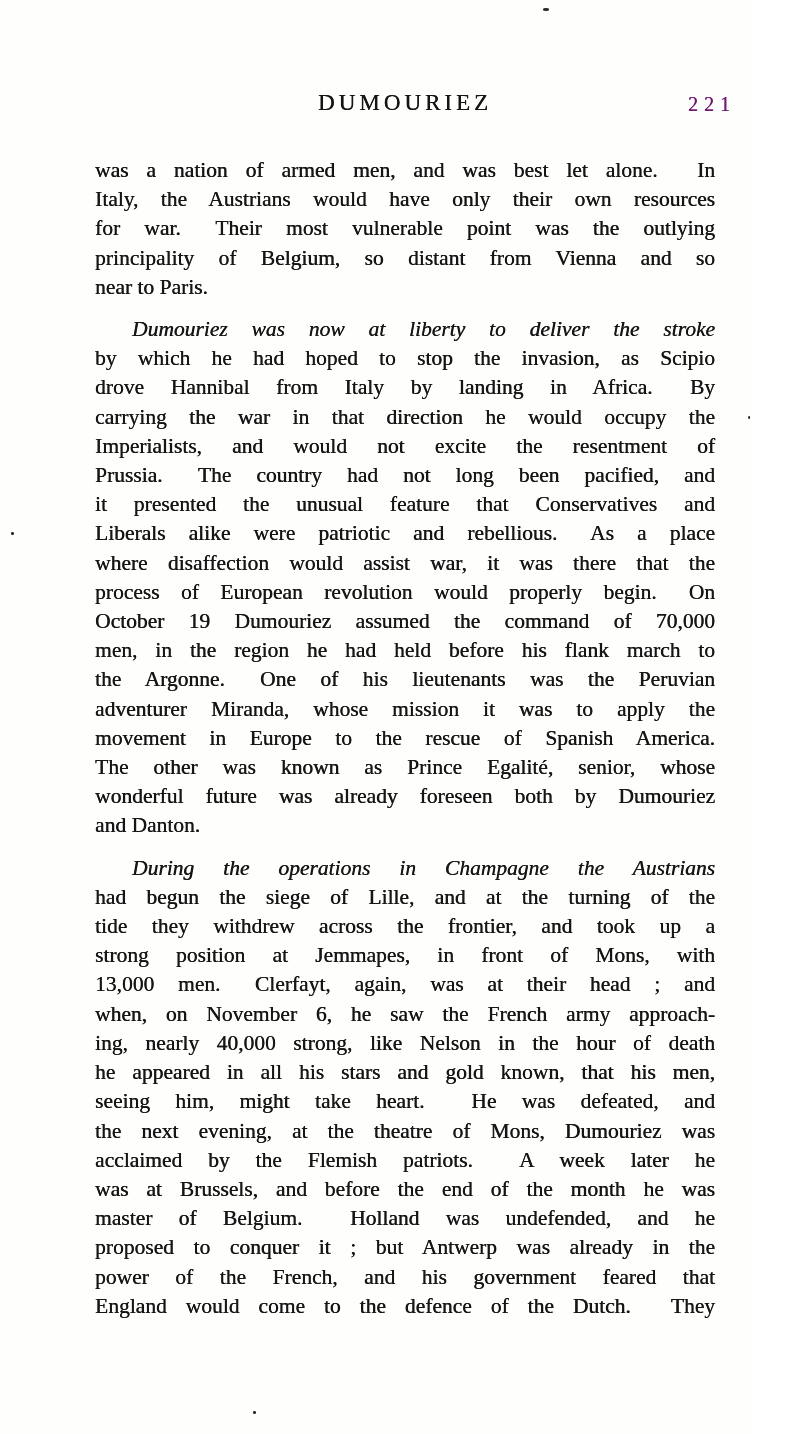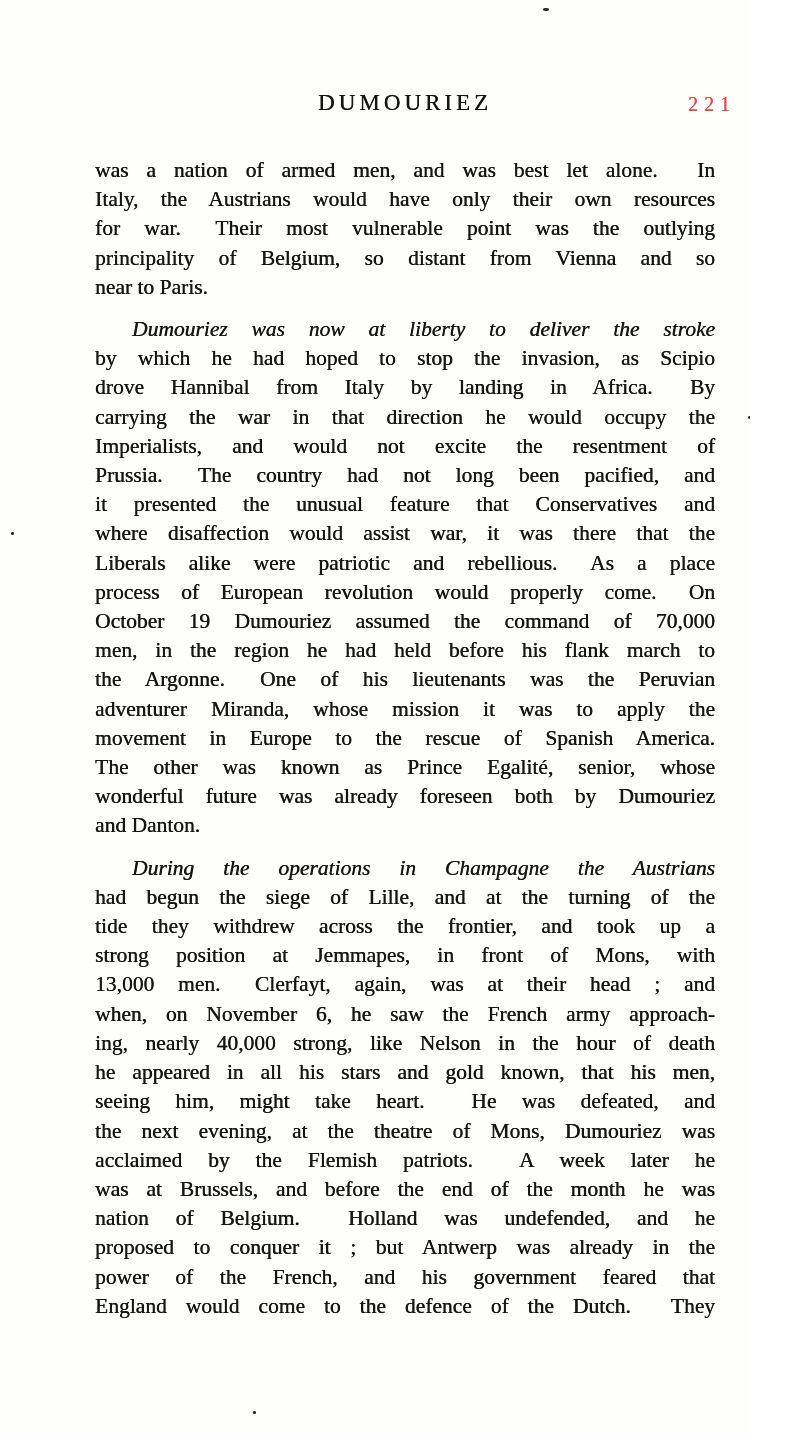--- a/index.html
+++ b/index.html
@@ -30,21 +30,21 @@
     letter-spacing: 4px;
     color: #151515;
     text-shadow: 0.35px 0 0 currentColor;
   }
   .page-num {
     position: absolute;
     right: -8px;
     top: 3px;
     font-size: 20px;
     letter-spacing: 6px;
-    color: #ef4444;
+    color: #701a75;
     text-shadow: 0.3px 0 0 currentColor;
   }
   .page-body {
     position: absolute;
     top: 143px;
     left: 82px;
     width: 646px;
     font-size: 21.5px;
     line-height: 29.2px;
     text-shadow: 0.35px 0 0 currentColor;
@@ -86,23 +86,23 @@
         <div class="line no-just">near to Paris.</div>
       </div>
       <div class="paragraph">
         <div class="line indent">Dumouriez was now at liberty to deliver the stroke</div>
         <div class="line">by which he had hoped to stop the invasion, as Scipio</div>
         <div class="line">drove Hannibal from Italy by landing in Africa.  By</div>
         <div class="line">carrying the war in that direction he would occupy the</div>
         <div class="line">Imperialists, and would not excite the resentment of</div>
         <div class="line">Prussia.  The country had not long been pacified, and</div>
         <div class="line">it presented the unusual feature that Conservatives and</div>
+        <div class="line">Liberals alike were patriotic and rebellious.  As a place</div>
         <div class="line">where disaffection would assist war, it was there that the</div>
-        <div class="line">Liberals alike were patriotic and rebellious.  As a place</div>
-        <div class="line">process of European revolution would properly come.  On</div>
+        <div class="line">process of European revolution would properly begin.  On</div>
         <div class="line">October 19 Dumouriez assumed the command of 70,000</div>
         <div class="line">men, in the region he had held before his flank march to</div>
         <div class="line">the Argonne.  One of his lieutenants was the Peruvian</div>
         <div class="line">adventurer Miranda, whose mission it was to apply the</div>
         <div class="line">movement in Europe to the rescue of Spanish America.</div>
         <div class="line">The other was known as Prince Egalité, senior, whose</div>
         <div class="line">wonderful future was already foreseen both by Dumouriez</div>
         <div class="line no-just">and Danton.</div>
       </div>
       <div class="paragraph">
@@ -111,21 +111,21 @@
         <div class="line">tide they withdrew across the frontier, and took up a</div>
         <div class="line">strong position at Jemmapes, in front of Mons, with</div>
         <div class="line">13,000 men.  Clerfayt, again, was at their head ; and</div>
         <div class="line">when, on November 6, he saw the French army approach-</div>
         <div class="line">ing, nearly 40,000 strong, like Nelson in the hour of death</div>
         <div class="line">he appeared in all his stars and gold known, that his men,</div>
         <div class="line">seeing him, might take heart.  He was defeated, and</div>
         <div class="line">the next evening, at the theatre of Mons, Dumouriez was</div>
         <div class="line">acclaimed by the Flemish patriots.  A week later he</div>
         <div class="line">was at Brussels, and before the end of the month he was</div>
-        <div class="line">nation of Belgium.  Holland was undefended, and he</div>
+        <div class="line">master of Belgium.  Holland was undefended, and he</div>
         <div class="line">proposed to conquer it ; but Antwerp was already in the</div>
         <div class="line">power of the French, and his government feared that</div>
         <div class="line">England would come to the defence of the Dutch.  They</div>
       </div>
     </div>
 
   <div class="speck speck-top"></div>
   <div class="speck speck-right"></div>
   <div class="speck speck-left"></div>
   <div class="speck speck-bottom"></div>

